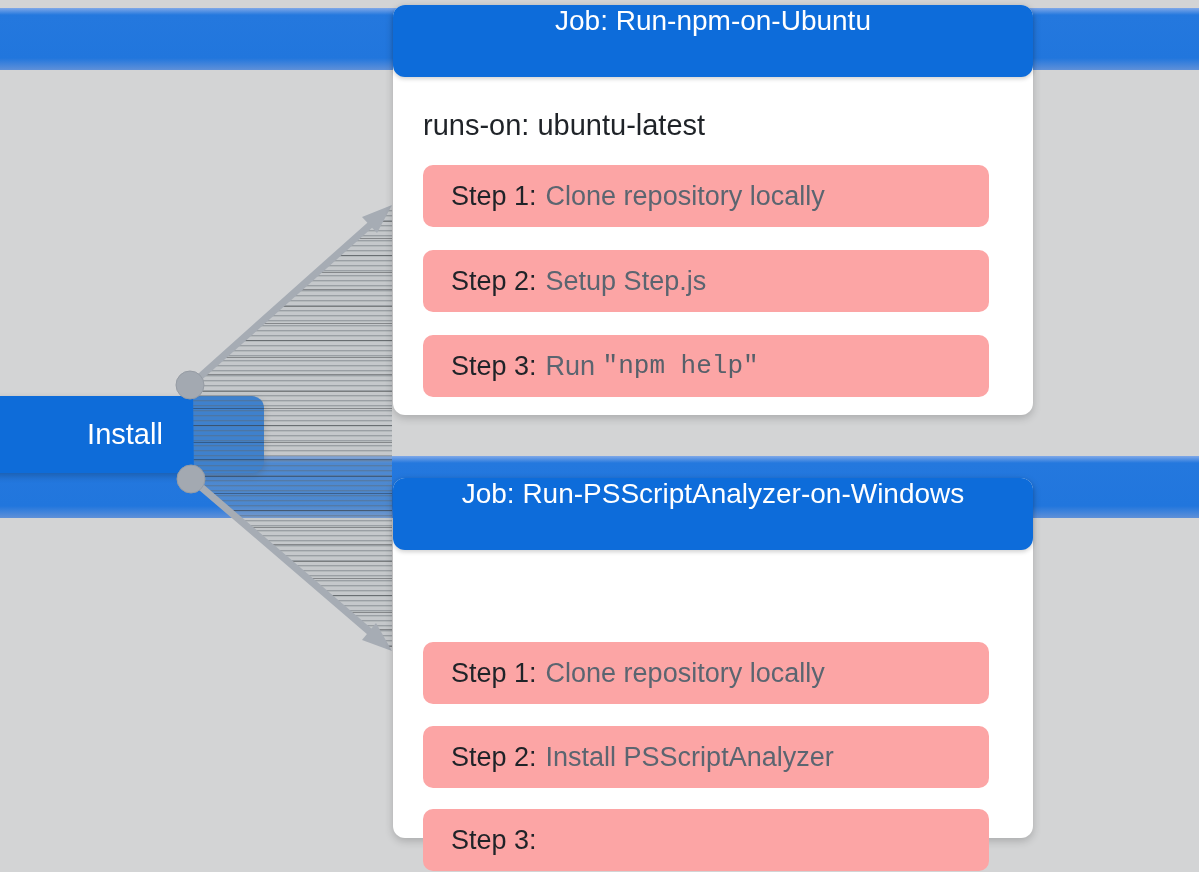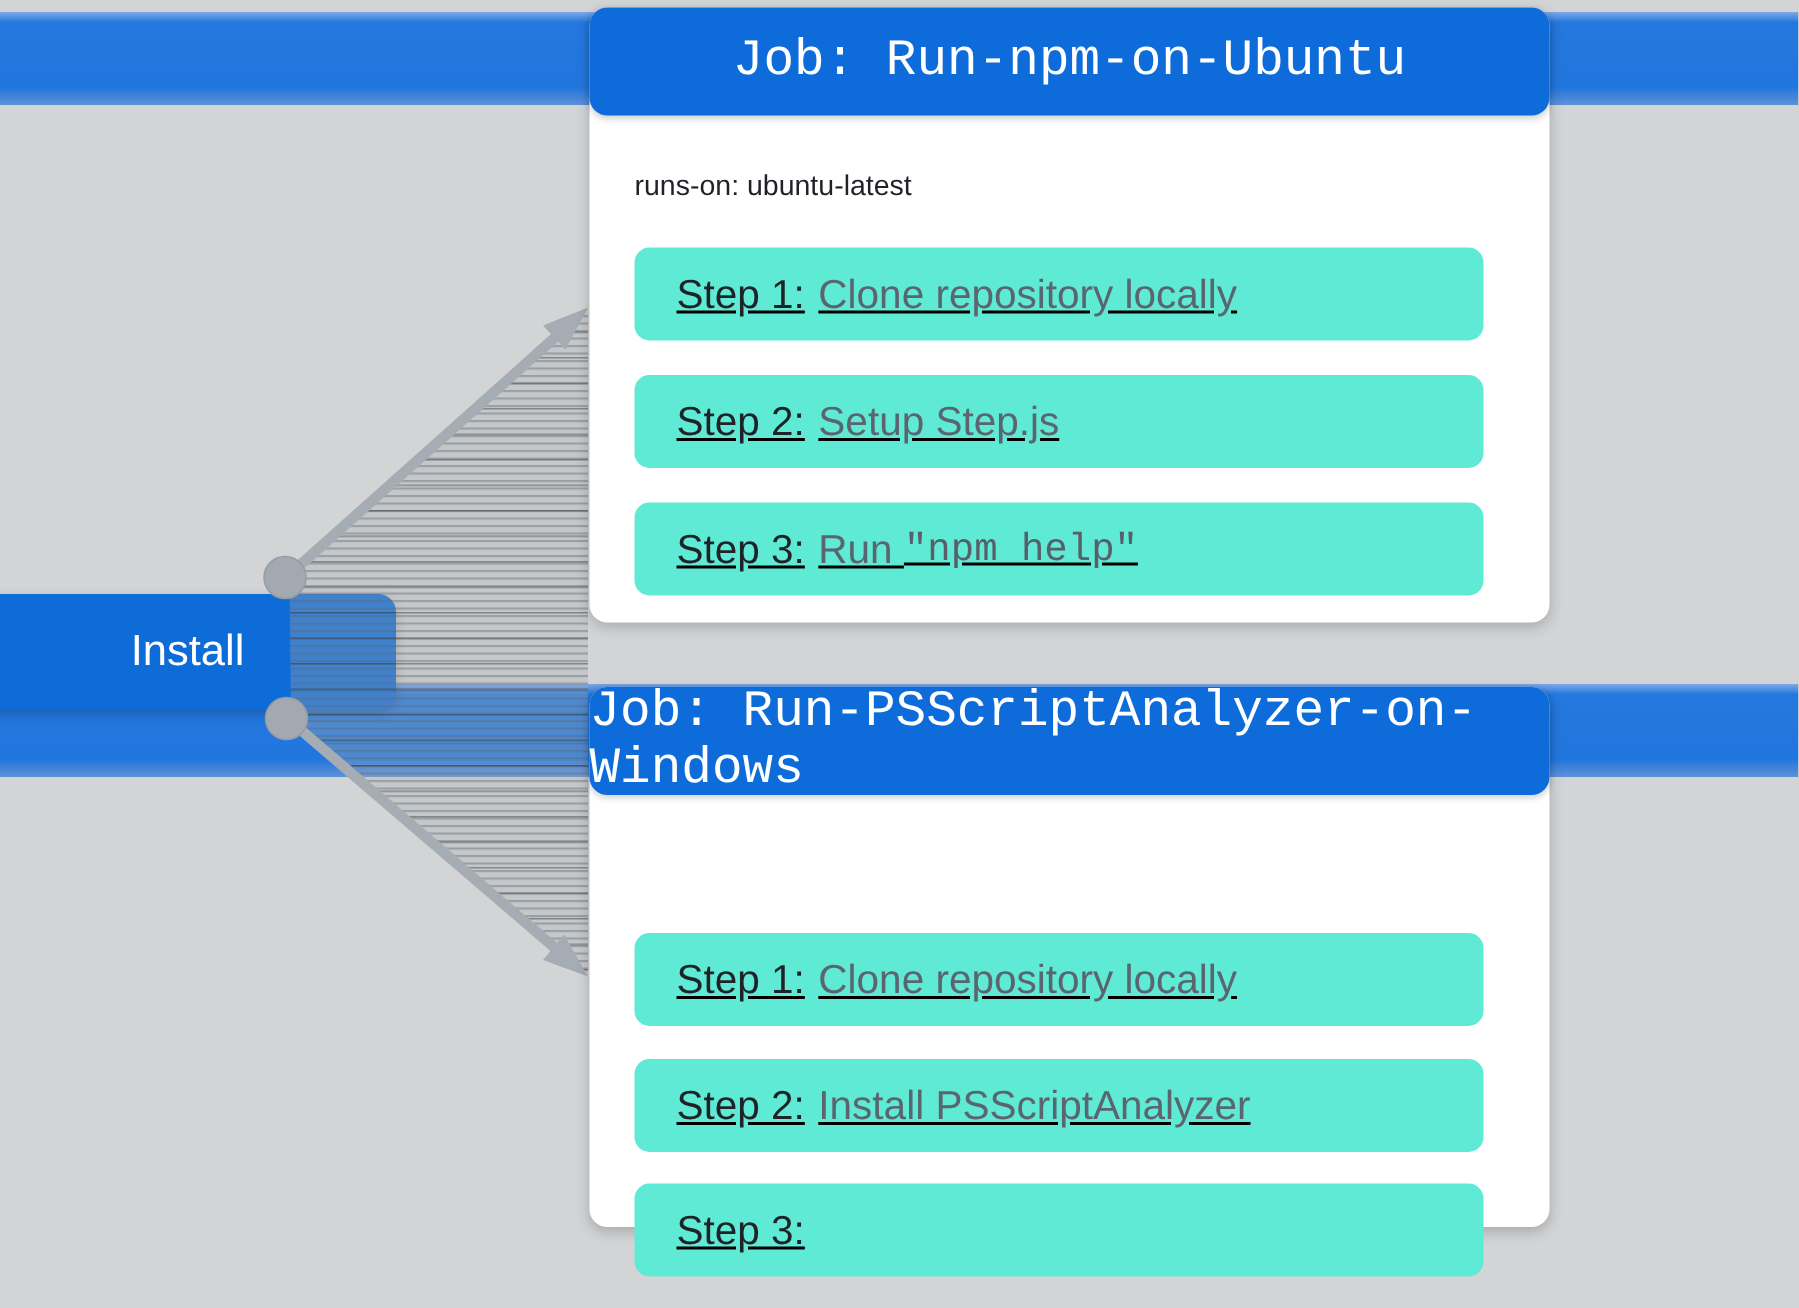--- a/index.html
+++ b/index.html
@@ -27,39 +27,39 @@
     color:#ffffff;font-size:29px;
   }
 
   
   .job-card{
     position:absolute;left:393px;width:640px;
     background:#ffffff;border-radius:12px;
     box-shadow:0 3px 9px rgba(0,0,0,0.20);
   }
   #job-card-ubuntu{top:5px;height:410px;}
-  #job-card-windows{top:458px;height:360px;}
+  #job-card-windows{top:478px;height:360px;}
   .job-header{
     position:absolute;left:0;top:0;width:640px;height:72px;
     background:#0d6cda;border-radius:12px;
     box-shadow:0 2px 4px rgba(0,0,0,0.18);
-    display:flex;align-items:center;justify-content:center;
-    color:#ffffff;font-size:34px;font-family:Liberation Mono, monospace;
+    display:flex;align-items:flex-start;justify-content:center;
+    color:#ffffff;font-size:28px;
   }
   .runs-on{
     position:absolute;left:30px;top:101px;height:38px;
     display:flex;align-items:center;
-    color:#1f2328;font-size:19px;
+    color:#1f2328;font-size:29px;
   }
   .step-box{
     position:absolute;left:30px;width:566px;height:62px;
-    background:#5eead4;border-radius:10px;
+    background:#fca5a5;border-radius:10px;
     display:flex;align-items:center;
     padding:0 0 0 28px;box-sizing:border-box;
-    font-size:27px;white-space:pre;text-decoration:underline;
+    font-size:27px;white-space:pre;
   }
   #job-card-ubuntu .step-box:nth-of-type(1){top:160px;}
   .s1{top:160px;} .s2{top:245px;} .s3{top:330px;}
   .t1{top:164px;} .t2{top:248px;} .t3{top:331px;}
   .step-label{color:#1f2328;margin-right:9px;}
   .step-desc{color:#5b6570;}
   .step-code{color:#57606a;font-family:"Liberation Mono","DejaVu Sans Mono",monospace;font-size:26px;}
 
   
   #connector-layer{position:absolute;left:0;top:0;}

